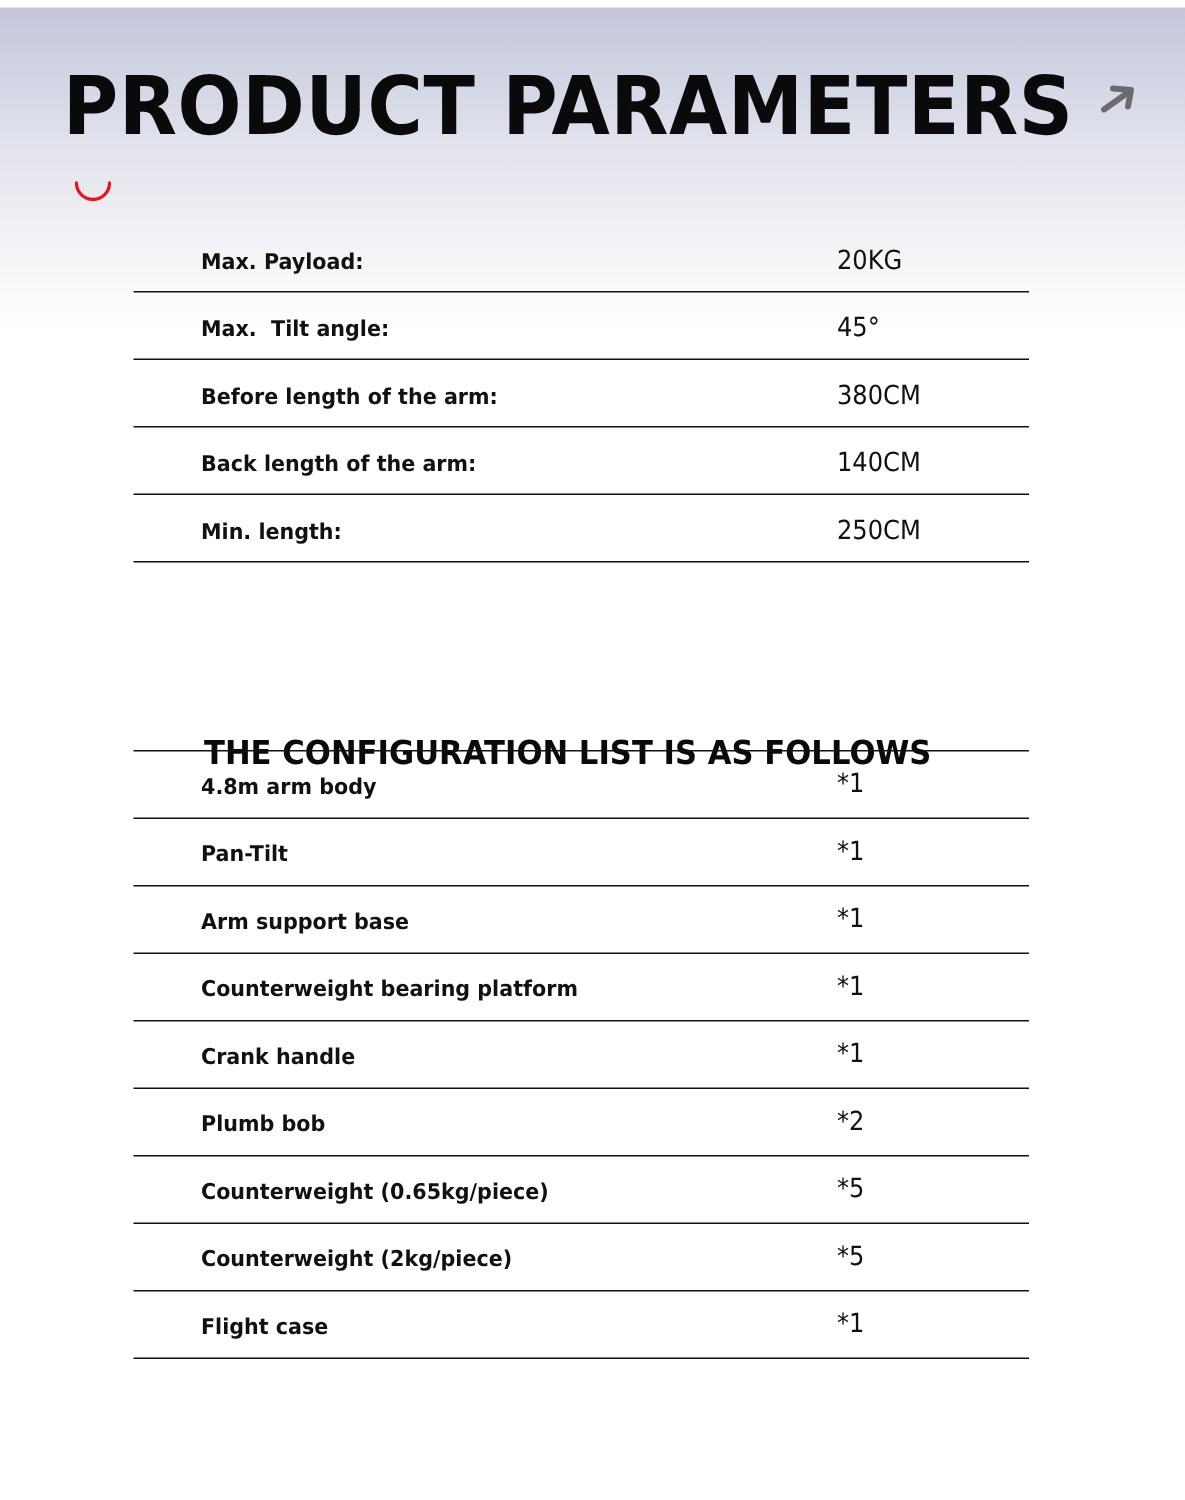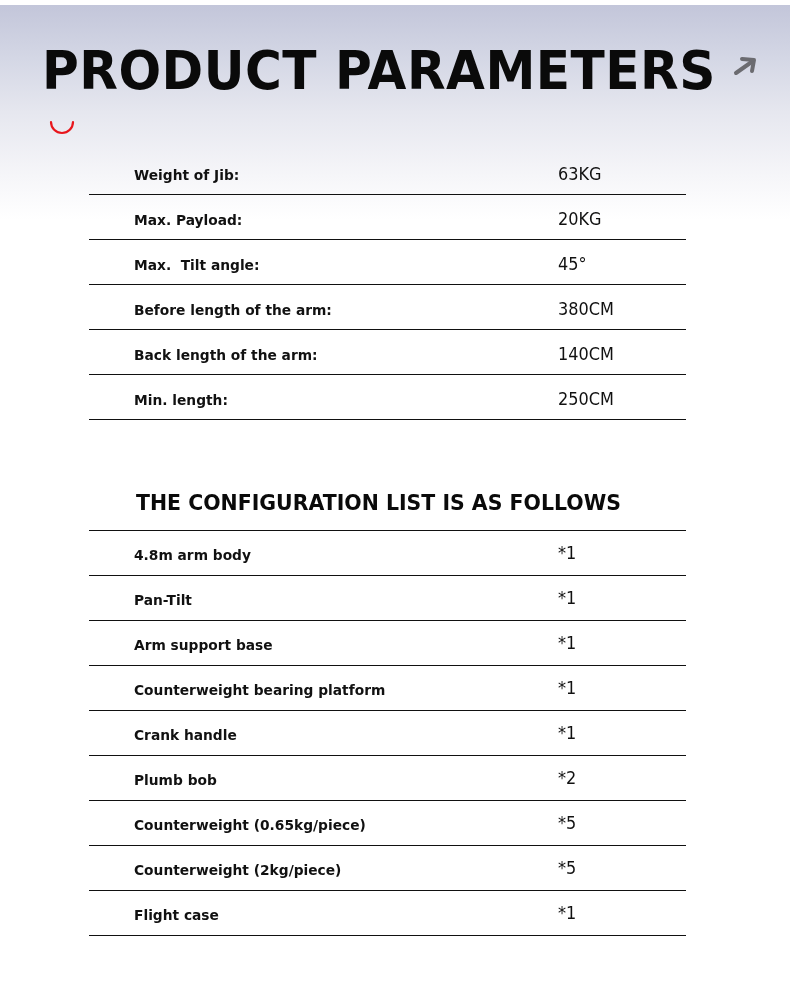--- a/index.html
+++ b/index.html
@@ -96,21 +96,21 @@
       font-family: "DejaVu Sans", sans-serif;
       font-weight: bold;
       font-size: 22px;
       color: #0a0a0a;
       white-space: nowrap;
       transform: scaleX(0.93);
       transform-origin: left top;
       line-height: 1;
     }
     .config-table {
-      top: 530px;
+      top: 500px;
       border-top: 1.5px solid #111111;
     }
     .config-table .row .label { top: 16px; }
     .config-table .row .value { top: 12px; }
   </style>
 </head>
 <body>
 
 <div class="top-gap"></div>
 <div class="header-band"></div>
@@ -124,24 +124,20 @@
   </svg>
 </span>
 
 <span class="smile-icon">
   <svg width="26" height="16" viewBox="0 0 26 16">
     <path d="M2 2 A 11 11 0 0 0 24 2" fill="none" stroke="#e8161c" stroke-width="2.2" stroke-linecap="round"></path>
   </svg>
 </span>
 
 <div class="table params-table">
-  <div class="row">
-    <span class="label">Weight of Jib:</span>
-    <span class="value">63KG</span>
-  </div>
   <div class="row">
     <span class="label">Max. Payload:</span>
     <span class="value">20KG</span>
   </div>
   <div class="row">
     <span class="label">Max.  Tilt angle:</span>
     <span class="value">45°</span>
   </div>
   <div class="row">
     <span class="label">Before length of the arm:</span>

